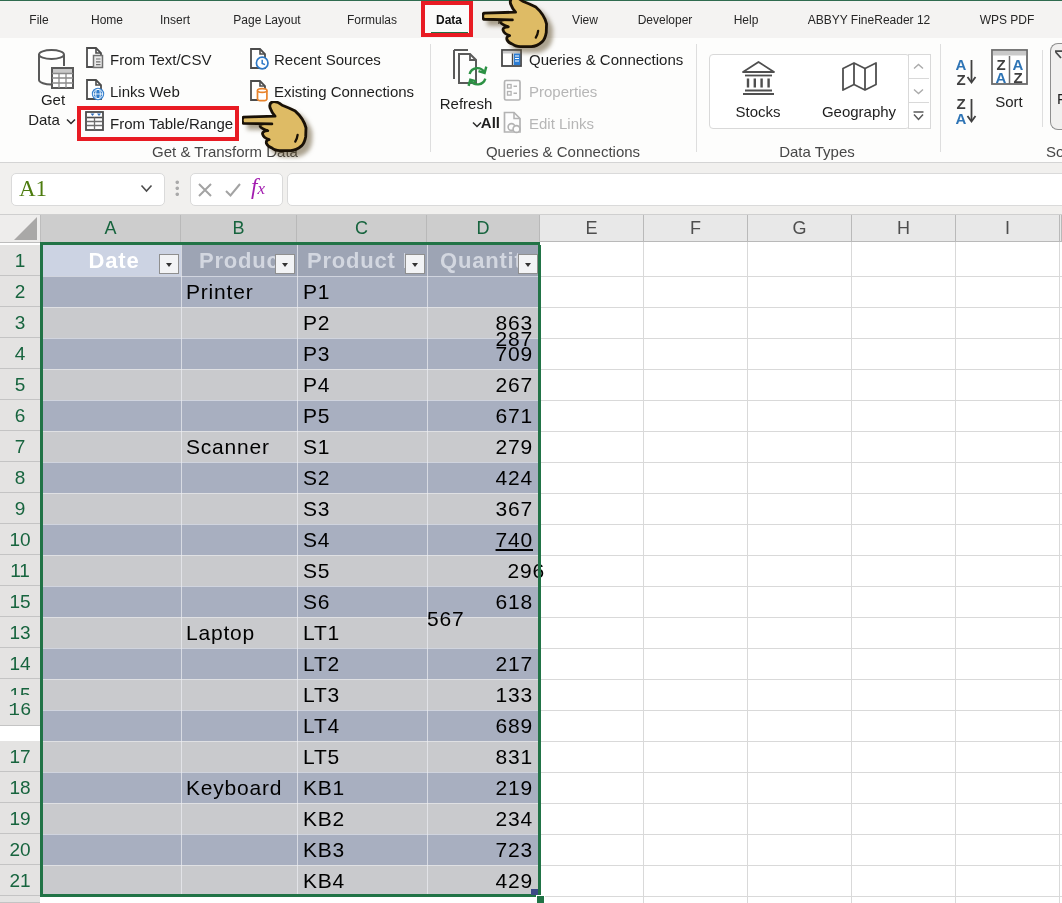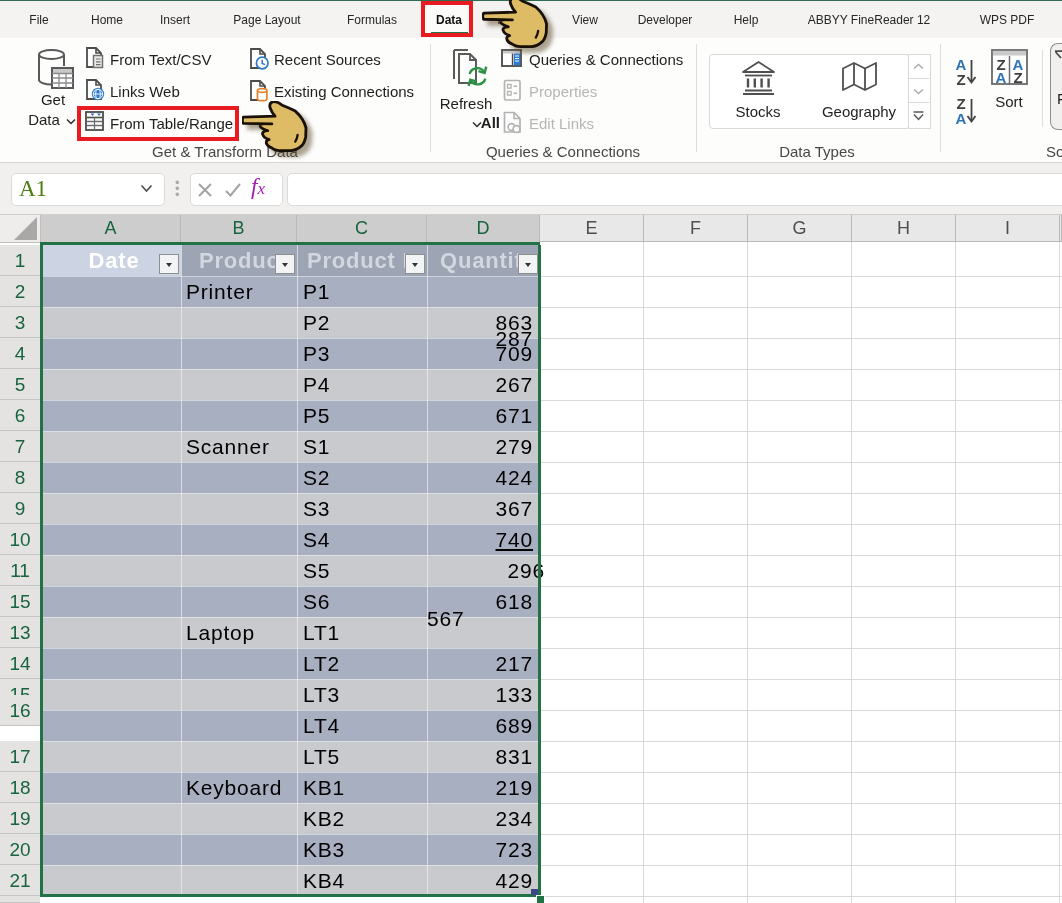--- a/index.html
+++ b/index.html
@@ -257,21 +257,21 @@
 <div class="rowhdr" style="top:185px;height:31px;line-height:31px;">6</div>
 <div class="rowhdr" style="top:216px;height:31px;line-height:31px;">7</div>
 <div class="rowhdr" style="top:247px;height:31px;line-height:31px;">8</div>
 <div class="rowhdr" style="top:278px;height:31px;line-height:31px;">9</div>
 <div class="rowhdr" style="top:309px;height:31px;line-height:31px;">10</div>
 <div class="rowhdr" style="top:340px;height:31px;line-height:31px;">11</div>
 <div class="rowhdr" style="top:371px;height:31px;line-height:31px;">15</div>
 <div class="rowhdr" style="top:402px;height:31px;line-height:31px;">13</div>
 <div class="rowhdr" style="top:433px;height:31px;line-height:31px;">14</div>
 <div class="rowhdr" style="top:464px;height:31px;line-height:31px;">15</div>
-<div class="rowhdr" style="top:480px;height:31px;line-height:31px;">16</div>
+<div class="rowhdr" style="top:480px;height:31px;line-height:31px;font-family:Liberation Mono, monospace;">16</div>
 <div class="rowhdr" style="top:526px;height:31px;line-height:31px;">17</div>
 <div class="rowhdr" style="top:557px;height:31px;line-height:31px;">18</div>
 <div class="rowhdr" style="top:588px;height:31px;line-height:31px;">19</div>
 <div class="rowhdr" style="top:619px;height:31px;line-height:31px;">20</div>
 <div class="rowhdr" style="top:650px;height:31px;line-height:31px;">21</div>
 <div class="rowhdr" style="top:681px;height:7px;"></div>
 <div class="abs" style="left:41px;top:30px;width:140px;height:31px;background:#ccd3e3;"></div>
 <div class="abs" style="left:181px;top:30px;width:359px;height:31px;background:#9da4b4;"></div>
 <div class="abs" style="left:41px;top:61px;width:499px;height:31px;background:#a8afc0;"></div>
 <div class="abs" style="left:41px;top:92px;width:499px;height:31px;background:#c9cacd;"></div>

